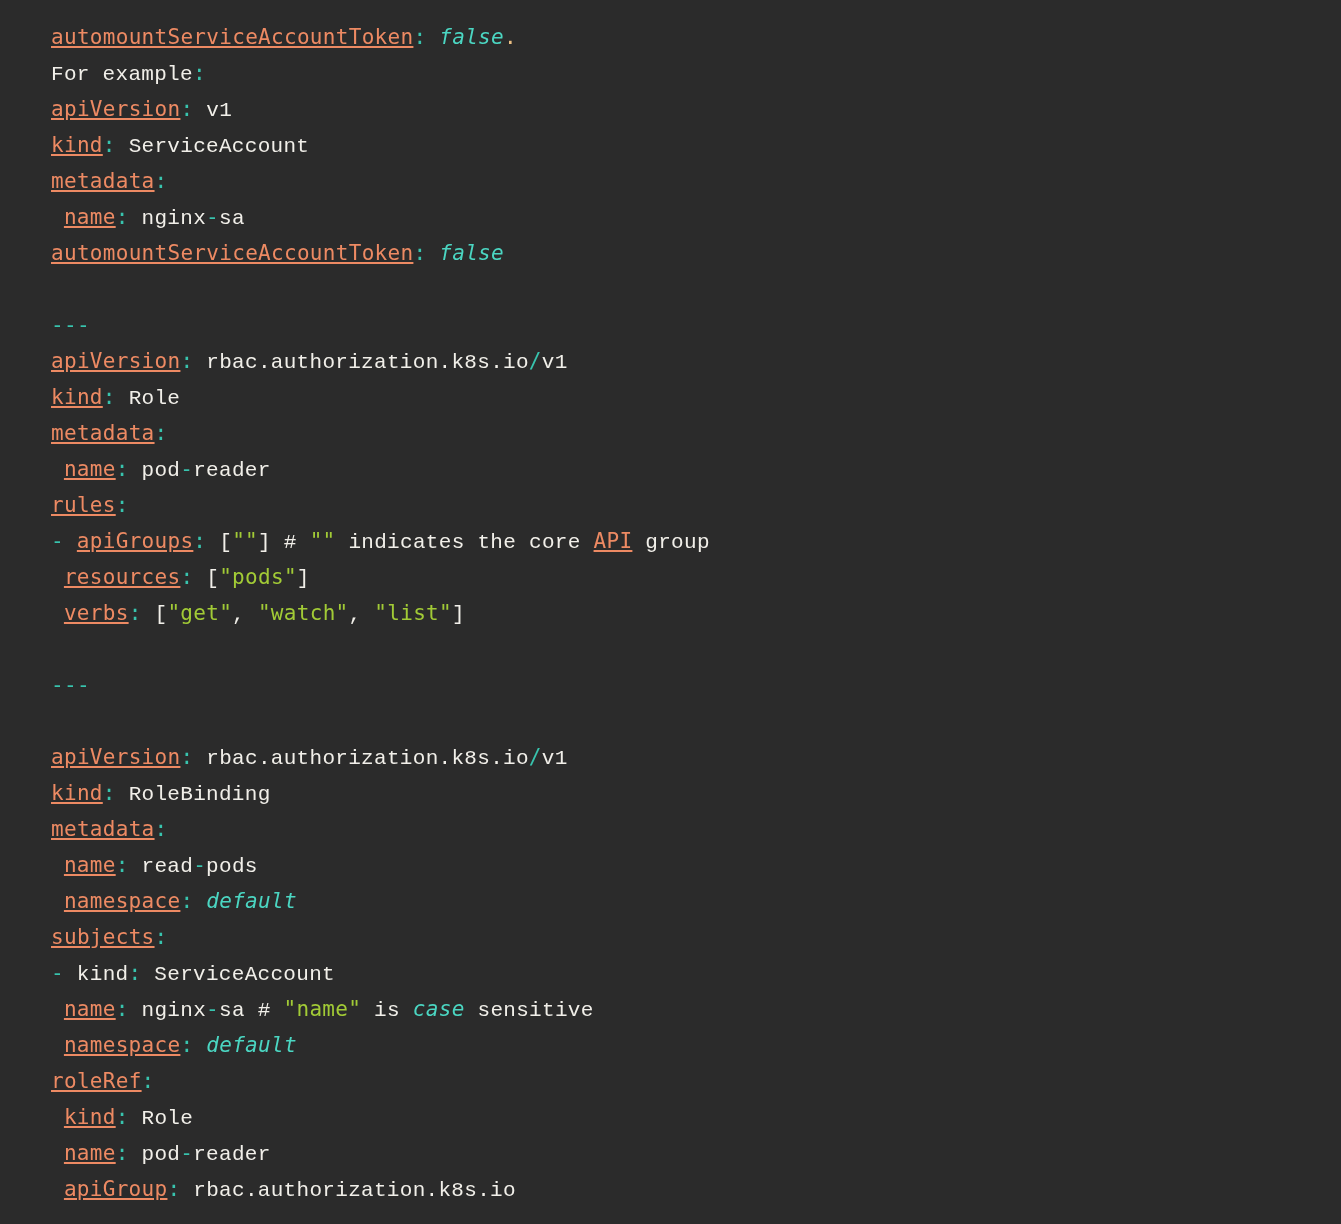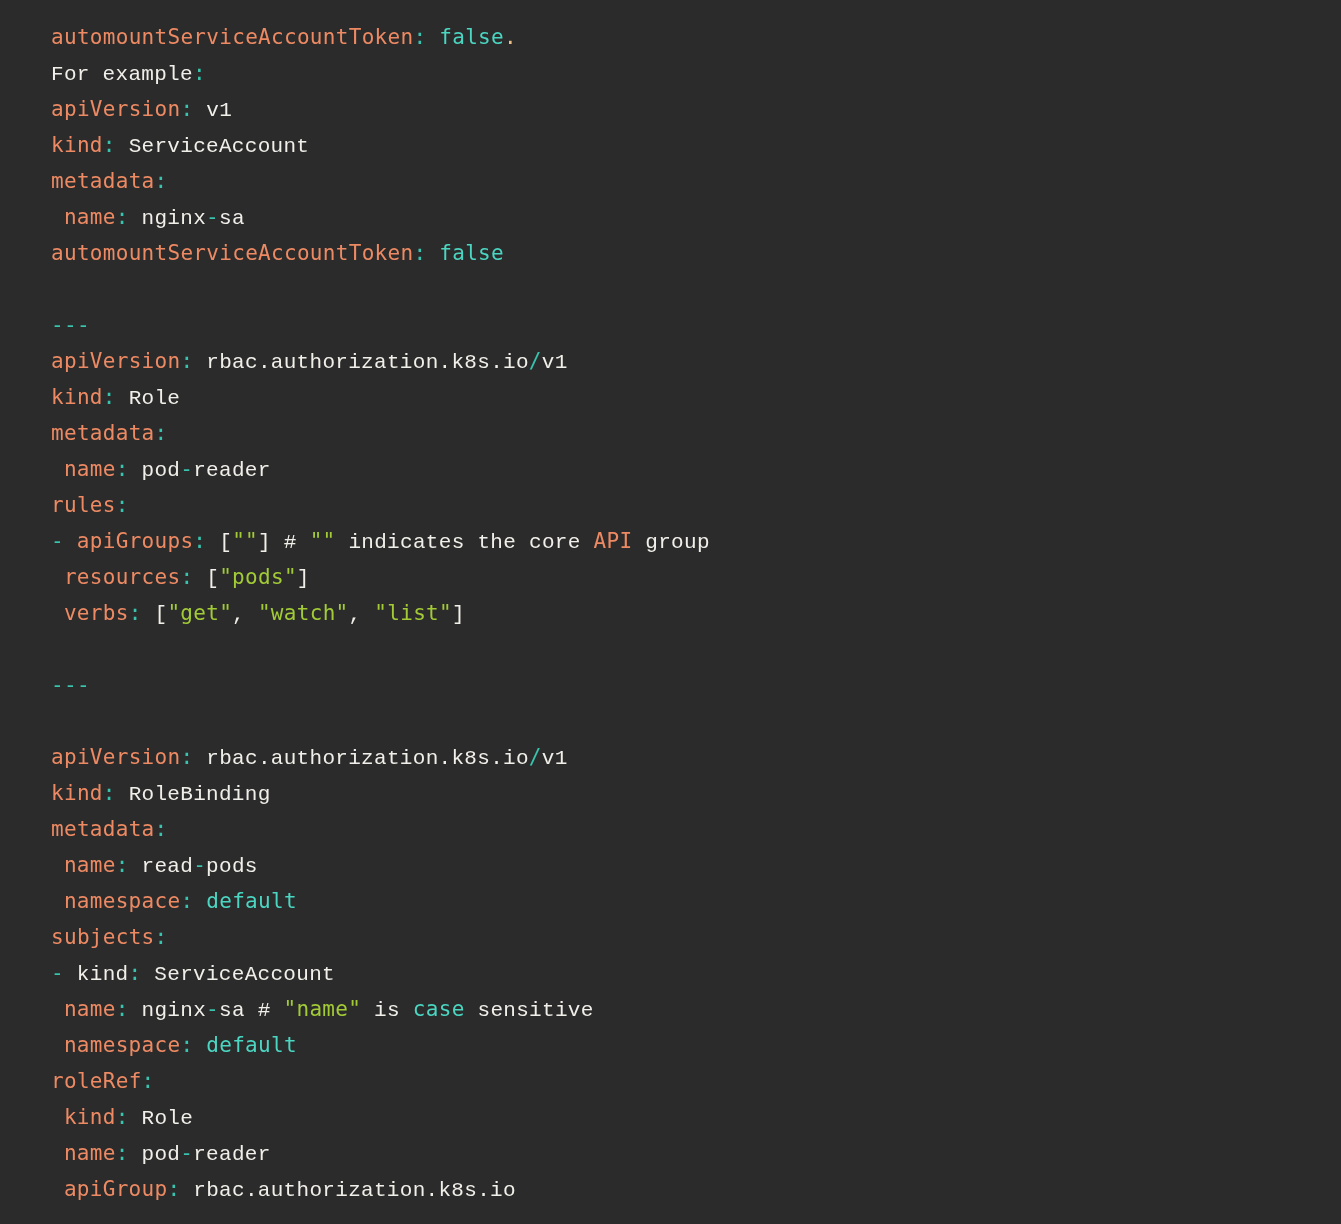--- a/index.html
+++ b/index.html
@@ -24,23 +24,23 @@
     font-family:"DejaVu Sans Mono", monospace;
     font-size:21px;
     line-height:36px;
     letter-spacing:0.3px;
     white-space:pre;
   }
   .line{
     height:36px;
     white-space:pre;
   }
-  .c-key{color:var(--key);}
+  .c-key{color:var(--key);text-decoration:underline;}
   .c-op{color:var(--op);}
-  .c-kw{color:var(--kw);}
+  .c-kw{color:var(--kw);font-style:italic;}
   .c-str{color:var(--str);}
   .c-txt{color:var(--txt);font-family:Liberation Mono, monospace;}
   .c-dot{color:var(--dot);}
 </style>
 </head>
 <body>
 
 <div class="code-block"><div class="line"><span class="c-key">automountServiceAccountToken</span><span class="c-op">:</span><span class="c-txt"> </span><span class="c-kw">false</span><span class="c-dot">.</span></div><div class="line"><span class="c-txt">For example</span><span class="c-op">:</span></div><div class="line"><span class="c-key">apiVersion</span><span class="c-op">:</span><span class="c-txt"> v1</span></div><div class="line"><span class="c-key">kind</span><span class="c-op">:</span><span class="c-txt"> ServiceAccount</span></div><div class="line"><span class="c-key">metadata</span><span class="c-op">:</span></div><div class="line"><span class="c-txt"> </span><span class="c-key">name</span><span class="c-op">:</span><span class="c-txt"> nginx</span><span class="c-op">-</span><span class="c-txt">sa</span></div><div class="line"><span class="c-key">automountServiceAccountToken</span><span class="c-op">:</span><span class="c-txt"> </span><span class="c-kw">false</span></div><div class="line"></div><div class="line"><span class="c-op">---</span></div><div class="line"><span class="c-key">apiVersion</span><span class="c-op">:</span><span class="c-txt"> rbac.authorization.k8s.io</span><span class="c-op">/</span><span class="c-txt">v1</span></div><div class="line"><span class="c-key">kind</span><span class="c-op">:</span><span class="c-txt"> Role</span></div><div class="line"><span class="c-key">metadata</span><span class="c-op">:</span></div><div class="line"><span class="c-txt"> </span><span class="c-key">name</span><span class="c-op">:</span><span class="c-txt"> pod</span><span class="c-op">-</span><span class="c-txt">reader</span></div><div class="line"><span class="c-key">rules</span><span class="c-op">:</span></div><div class="line"><span class="c-op">-</span><span class="c-txt"> </span><span class="c-key">apiGroups</span><span class="c-op">:</span><span class="c-txt"> [</span><span class="c-str">""</span><span class="c-txt">] # </span><span class="c-str">""</span><span class="c-txt"> indicates the core </span><span class="c-key">API</span><span class="c-txt"> group</span></div><div class="line"><span class="c-txt"> </span><span class="c-key">resources</span><span class="c-op">:</span><span class="c-txt"> [</span><span class="c-str">"pods"</span><span class="c-txt">]</span></div><div class="line"><span class="c-txt"> </span><span class="c-key">verbs</span><span class="c-op">:</span><span class="c-txt"> [</span><span class="c-str">"get"</span><span class="c-txt">, </span><span class="c-str">"watch"</span><span class="c-txt">, </span><span class="c-str">"list"</span><span class="c-txt">]</span></div><div class="line"></div><div class="line"><span class="c-op">---</span></div><div class="line"></div><div class="line"><span class="c-key">apiVersion</span><span class="c-op">:</span><span class="c-txt"> rbac.authorization.k8s.io</span><span class="c-op">/</span><span class="c-txt">v1</span></div><div class="line"><span class="c-key">kind</span><span class="c-op">:</span><span class="c-txt"> RoleBinding</span></div><div class="line"><span class="c-key">metadata</span><span class="c-op">:</span></div><div class="line"><span class="c-txt"> </span><span class="c-key">name</span><span class="c-op">:</span><span class="c-txt"> read</span><span class="c-op">-</span><span class="c-txt">pods</span></div><div class="line"><span class="c-txt"> </span><span class="c-key">namespace</span><span class="c-op">:</span><span class="c-txt"> </span><span class="c-kw">default</span></div><div class="line"><span class="c-key">subjects</span><span class="c-op">:</span></div><div class="line"><span class="c-op">-</span><span class="c-txt"> </span><span class="c-txt">kind</span><span class="c-op">:</span><span class="c-txt"> ServiceAccount</span></div><div class="line"><span class="c-txt"> </span><span class="c-key">name</span><span class="c-op">:</span><span class="c-txt"> nginx</span><span class="c-op">-</span><span class="c-txt">sa # </span><span class="c-str">"name"</span><span class="c-txt"> is </span><span class="c-kw">case</span><span class="c-txt"> sensitive</span></div><div class="line"><span class="c-txt"> </span><span class="c-key">namespace</span><span class="c-op">:</span><span class="c-txt"> </span><span class="c-kw">default</span></div><div class="line"><span class="c-key">roleRef</span><span class="c-op">:</span></div><div class="line"><span class="c-txt"> </span><span class="c-key">kind</span><span class="c-op">:</span><span class="c-txt"> Role</span></div><div class="line"><span class="c-txt"> </span><span class="c-key">name</span><span class="c-op">:</span><span class="c-txt"> pod</span><span class="c-op">-</span><span class="c-txt">reader</span></div><div class="line"><span class="c-txt"> </span><span class="c-key">apiGroup</span><span class="c-op">:</span><span class="c-txt"> rbac.authorization.k8s.io</span></div></div>
 
 </body></html>

